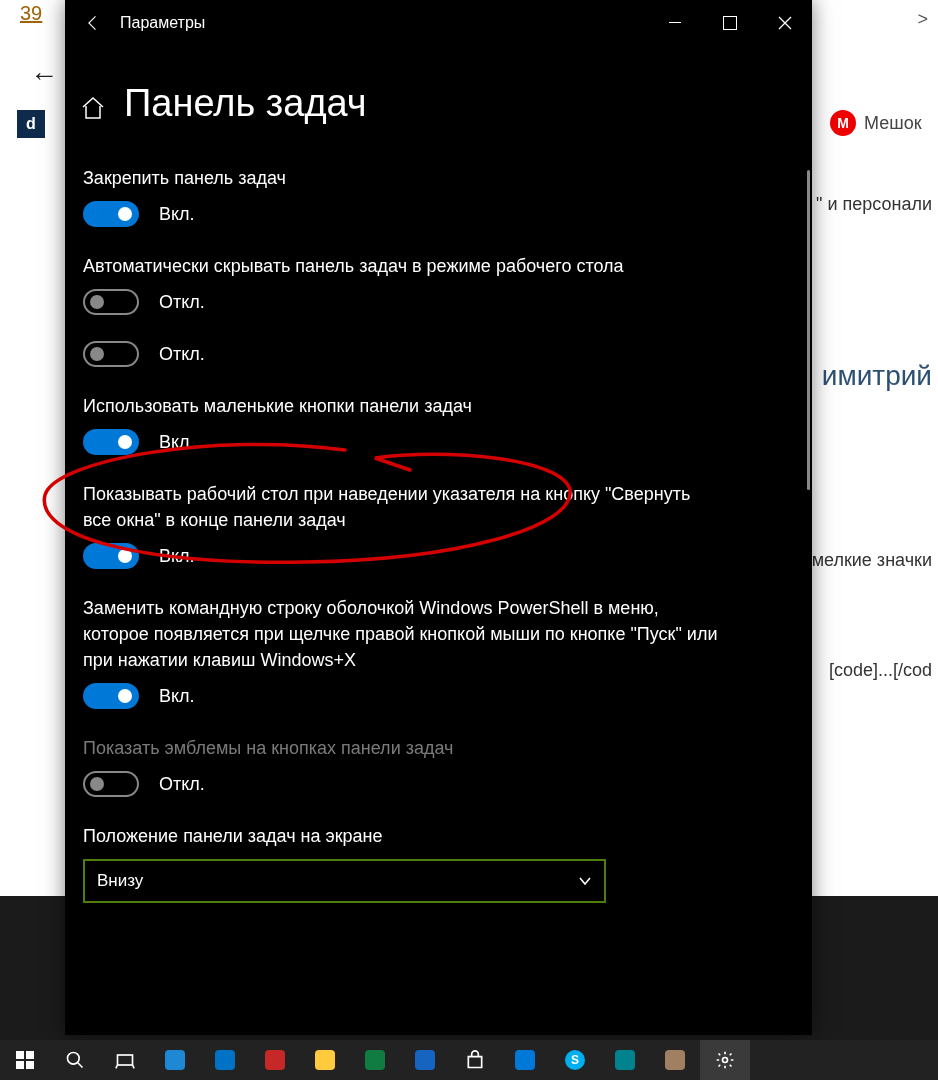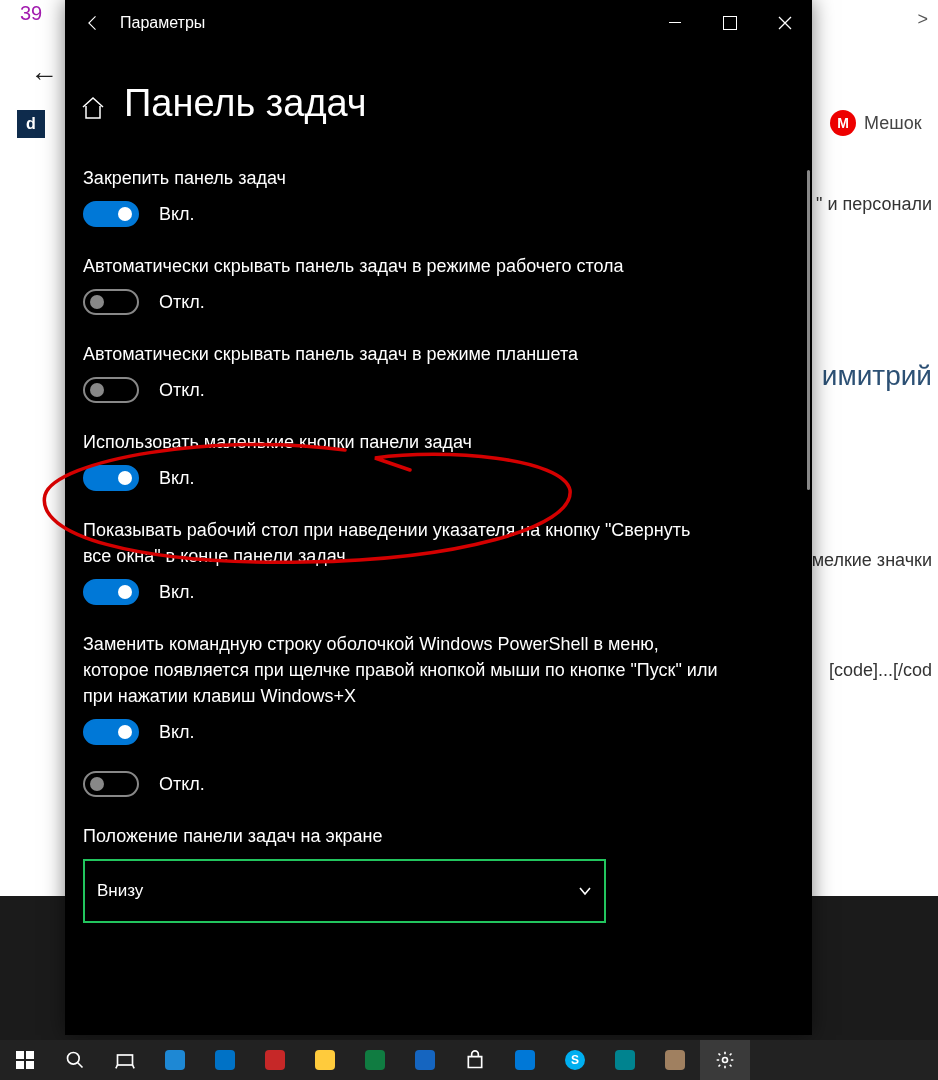--- a/index.html
+++ b/index.html
@@ -1,19 +1,19 @@
 <!DOCTYPE html>
 <html><head>
 <meta charset="utf-8">
 <style>
   html,body{margin:0;padding:0;width:938px;height:1080px;overflow:hidden;font-family:"Segoe UI",Arial,sans-serif;background:#fff;}
   .frame{position:relative;width:938px;height:1080px;background:#fff;}
   
   .browser-top{position:absolute;top:0;left:0;right:0;height:50px;background:#fff;display:flex;align-items:center;}
-  .badge{position:absolute;top:2px;left:20px;font-size:20px;color:#a21caf;}
+  .badge{position:absolute;top:2px;left:20px;font-size:20px;color:#a16207;text-decoration:underline;}
   .scroll-right{position:absolute;top:9px;right:10px;font-size:18px;color:#555;}
   .nav-row{position:absolute;top:56px;left:30px;font-size:24px;color:#333;}
   .back-arrow{font-size:28px;color:#222;}
   .d-logo{position:absolute;top:110px;left:17px;width:28px;height:28px;background:#0e2b4c;color:#fff;display:flex;align-items:center;justify-content:center;font-size:16px;font-weight:bold;}
   .bookmark-right{position:absolute;top:110px;left:830px;display:flex;align-items:center;gap:8px;}
   .m-logo{width:26px;height:26px;border-radius:50%;background:#e00;color:#fff;display:flex;align-items:center;justify-content:center;font-weight:bold;font-size:14px;}
   .bookmark-label{font-size:18px;color:#444;}
   .bg-snippet{position:absolute;right:6px;font-size:18px;color:#333;white-space:nowrap;}
   .bg1{top:194px;}
   .bg2{top:360px;font-size:28px;color:#2c5074;margin-left:17px;}
@@ -41,21 +41,21 @@
   .inner{padding:0 18px;}
   .setting{margin-bottom:26px;}
   .slabel{font-size:18px;line-height:26px;margin-bottom:10px;max-width:640px;}
   .slabel.dim{color:#7a7a7a;}
   .trow{display:flex;align-items:center;gap:20px;}
   .toggle{width:56px;height:26px;border-radius:13px;border:2px solid #888;position:relative;box-sizing:border-box;}
   .toggle.on{background:#0078d7;border-color:#0078d7;}
   .toggle::after{content:"";position:absolute;width:14px;height:14px;border-radius:50%;background:#888;top:4px;left:5px;}
   .toggle.on::after{background:#fff;left:auto;right:5px;}
   .tstate{font-size:18px;}
-  .combo{display:flex;align-items:center;justify-content:space-between;width:495px;height:40px;border:2px solid #22c55e;padding:10px 12px;font-size:17px;text-align:center;}
+  .combo{display:flex;align-items:center;justify-content:space-between;width:495px;height:40px;border:2px solid #4d7c0f;padding:0 12px;font-size:17px;text-align:center;}
   .combo svg{width:14px;height:14px;stroke:#fff;stroke-width:1.6;fill:none;}
   .vscroll{position:absolute;top:170px;right:2px;width:3px;height:320px;background:#888;border-radius:2px;}
 
   
   .scribble{position:absolute;pointer-events:none;}
 
   
   .taskbar{position:absolute;left:0;right:0;bottom:0;height:40px;background:#222;display:flex;align-items:center;}
   .tb{width:50px;height:40px;display:flex;align-items:center;justify-content:center;color:#fff;}
   .tb.active{background:#3a3a3a;}
@@ -124,21 +124,20 @@
             </div>
           </div>
           <div class="setting">
             <div class="slabel">Автоматически скрывать панель задач в режиме рабочего стола</div>
             <div class="trow">
               <div class="toggle"></div>
               <span class="tstate">Откл.</span>
             </div>
           </div>
           <div class="setting">
-            <div class="slabel">Автоматически скрывать панель задач в режиме планшета</div>
             <div class="trow">
               <div class="toggle"></div>
               <span class="tstate">Откл.</span>
             </div>
           </div>
           <div class="setting">
             <div class="slabel">Использовать маленькие кнопки панели задач</div>
             <div class="trow">
               <div class="toggle on"></div>
               <span class="tstate">Вкл.</span>
@@ -152,20 +151,21 @@
             </div>
           </div>
           <div class="setting">
             <div class="slabel">Заменить командную строку оболочкой Windows PowerShell в меню, которое появляется при щелчке правой кнопкой мыши по кнопке "Пуск" или при нажатии клавиш Windows+X</div>
             <div class="trow">
               <div class="toggle on"></div>
               <span class="tstate">Вкл.</span>
             </div>
           </div>
           <div class="setting">
+            <div class="slabel dim">Показать эмблемы на кнопках панели задач</div>
             <div class="trow">
               <div class="toggle"></div>
               <span class="tstate">Откл.</span>
             </div>
           </div>
           <div class="setting">
             <div class="slabel">Положение панели задач на экране</div>
             <div class="combo">
               <span>Внизу</span>
               <svg viewBox="0 0 14 14">

